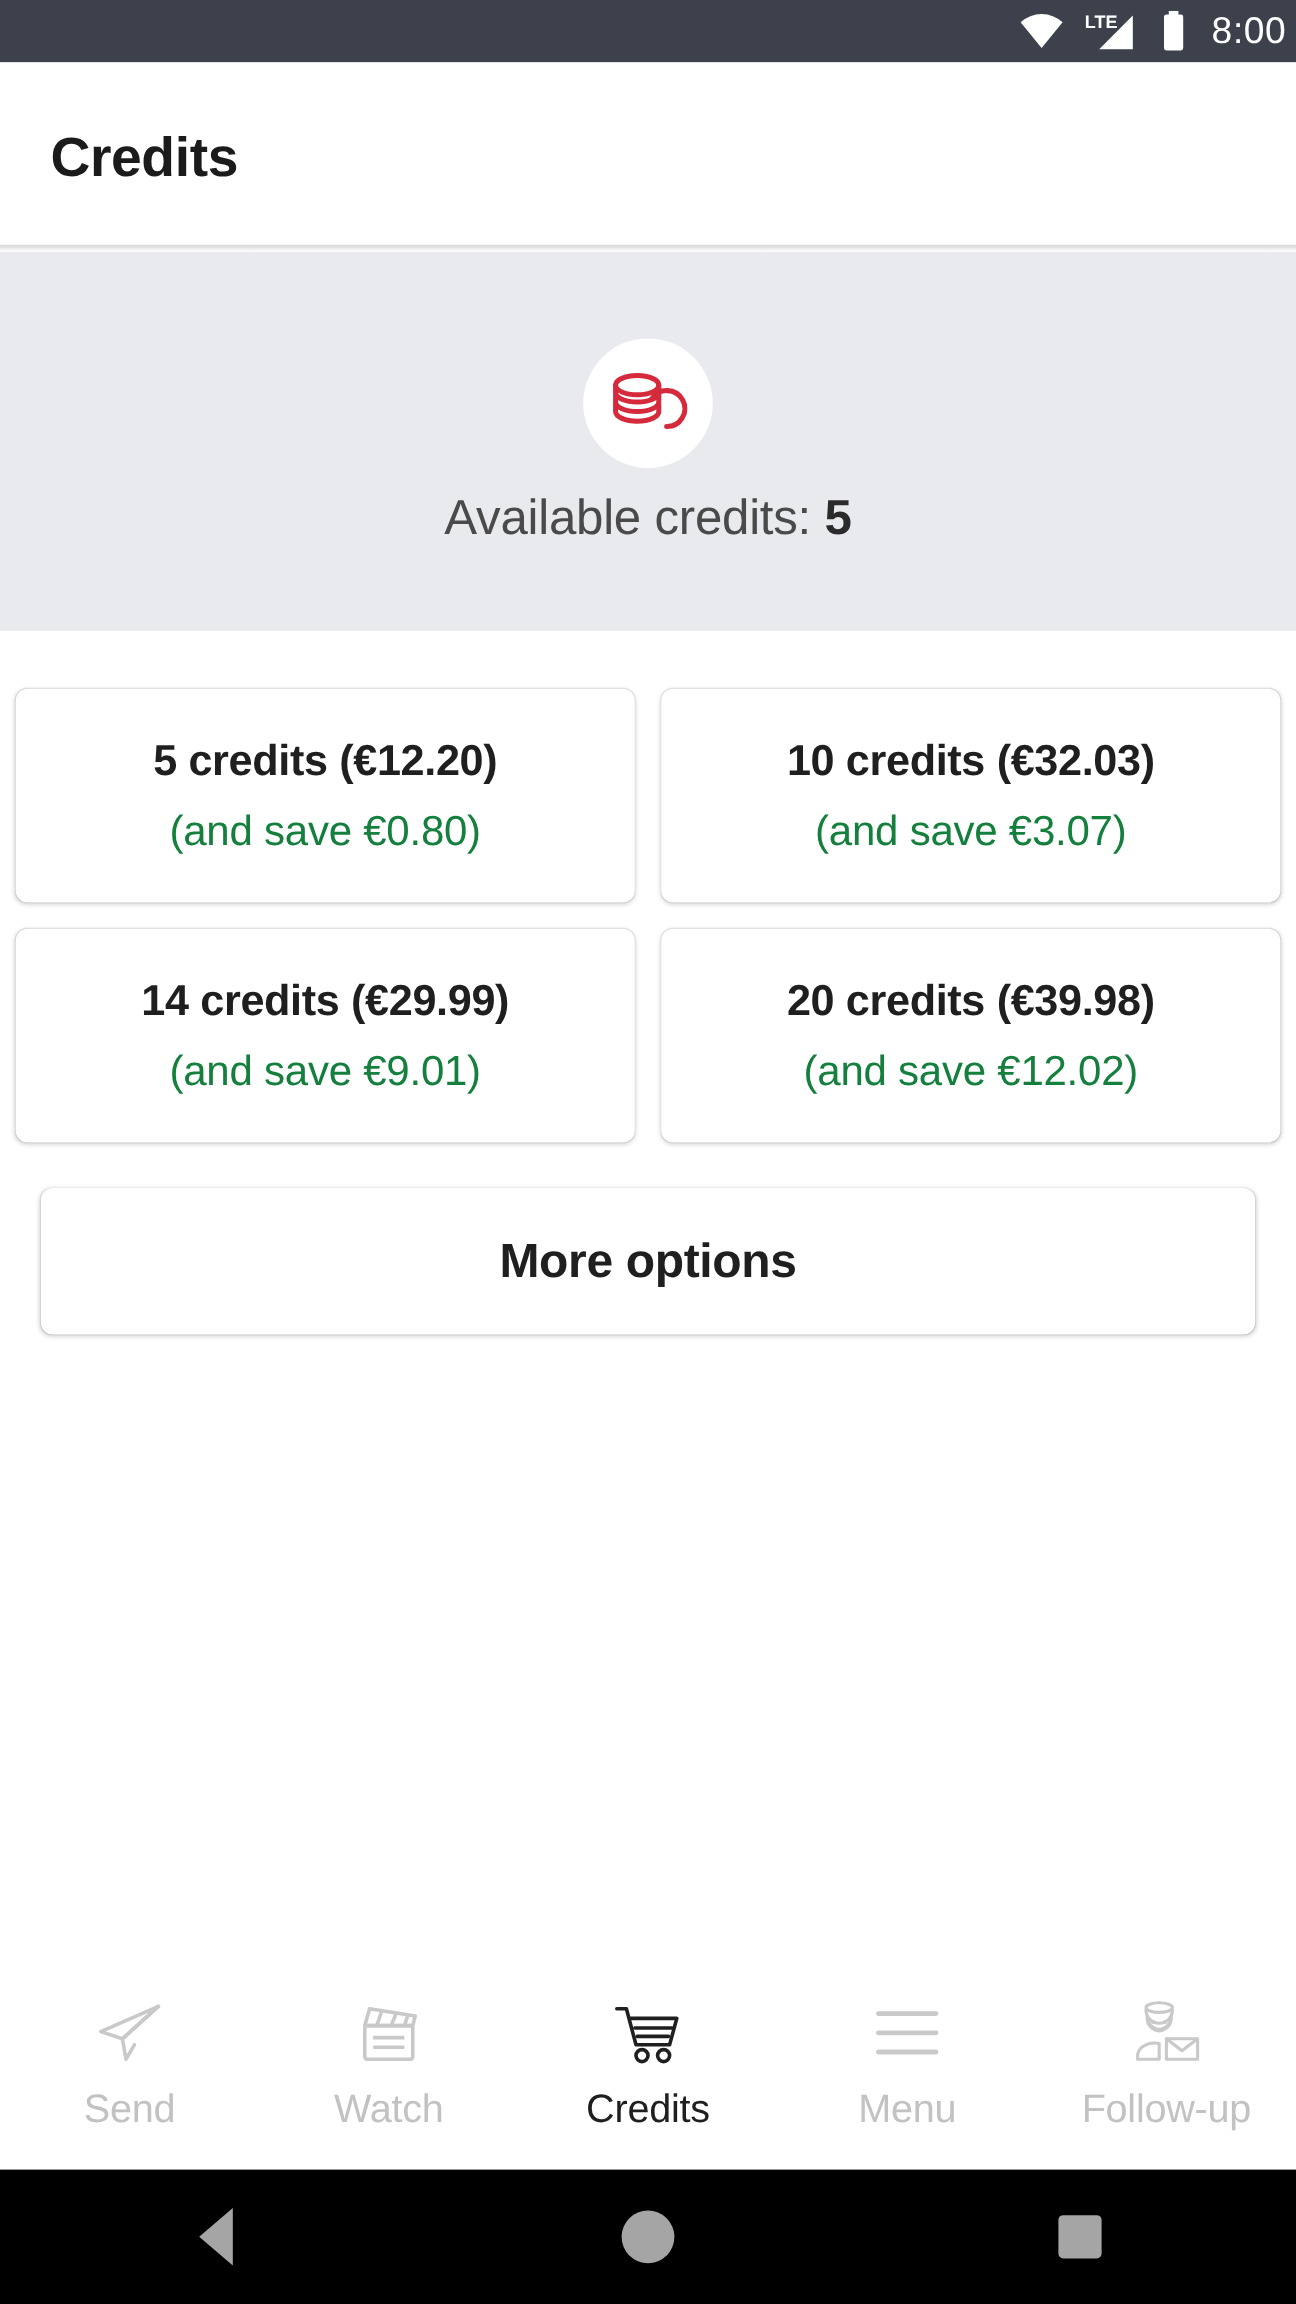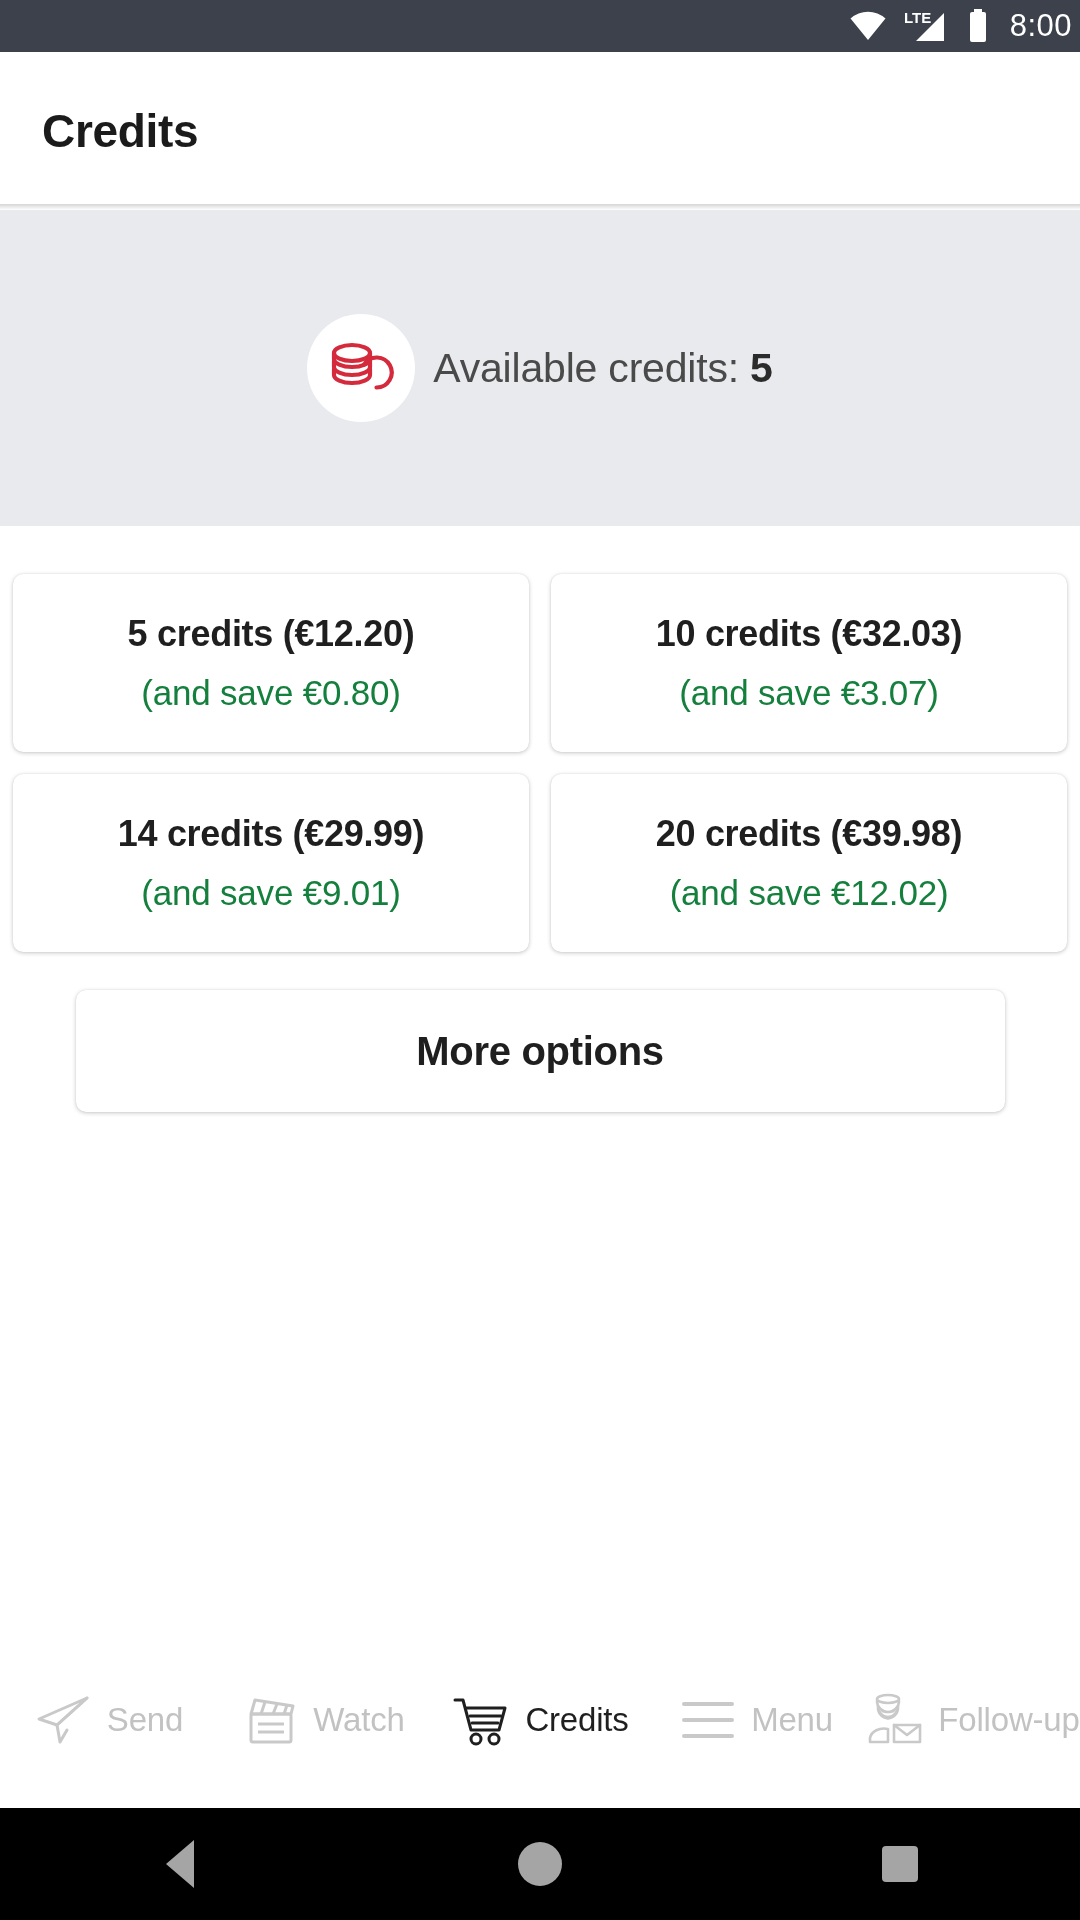--- a/index.html
+++ b/index.html
@@ -45,21 +45,21 @@
   }
   .app-title {
     font-size:46px; font-weight:700; color:#1b1b1b;
     letter-spacing:-0.3px;
   }
 
   
   .banner {
     flex:0 0 316px;
     background:#e8eaee;
-    display:flex; flex-direction:row;
+    display:flex; flex-direction:column;
     align-items:center; justify-content:center;
     gap:18px;
   }
   .coin-badge {
     width:108px; height:108px; border-radius:50%;
     background:#ffffff;
     display:flex; align-items:center; justify-content:center;
   }
   .banner-text {
     font-size:41px; color:#4a4a4a; font-weight:400;
@@ -95,21 +95,21 @@
     font-size:36px; font-weight:700; color:#1f1f1f;
     letter-spacing:-0.3px;
   }
   .cc-save {
     font-size:35px; font-weight:400; color:#15803d;
     letter-spacing:-0.2px;
   }
 
   .more-options {
     margin-top:38px;
-    width:929px; height:122px;
+    width:1012px; height:122px;
     background:#ffffff;
     border-radius:10px;
     box-shadow:0 1px 4px rgba(0,0,0,0.22), 0 0 1px rgba(0,0,0,0.12);
     display:flex; align-items:center; justify-content:center;
     cursor:pointer;
   }
   .more-options span {
     font-size:40px; font-weight:700; color:#1f1f1f;
     letter-spacing:-0.3px;
   }
@@ -118,21 +118,21 @@
 
   
   .bottomnav {
     flex:0 0 168px;
     background:#ffffff;
     display:flex; align-items:center;
     padding-bottom:8px;
   }
   .nav-item {
     flex:1 1 0;
-    display:flex; flex-direction:row;
+    display:flex; flex-direction:column;
     align-items:center; justify-content:center;
     gap:14px; cursor:pointer;
   }
   .nav-icon { height:60px; display:flex; align-items:center; justify-content:center; }
   .nav-label {
     font-size:33px; font-weight:400;
     color:#c2c2c2; letter-spacing:-0.2px;
   }
   .nav-item.active .nav-label { color:#1f1f1f; }
 

